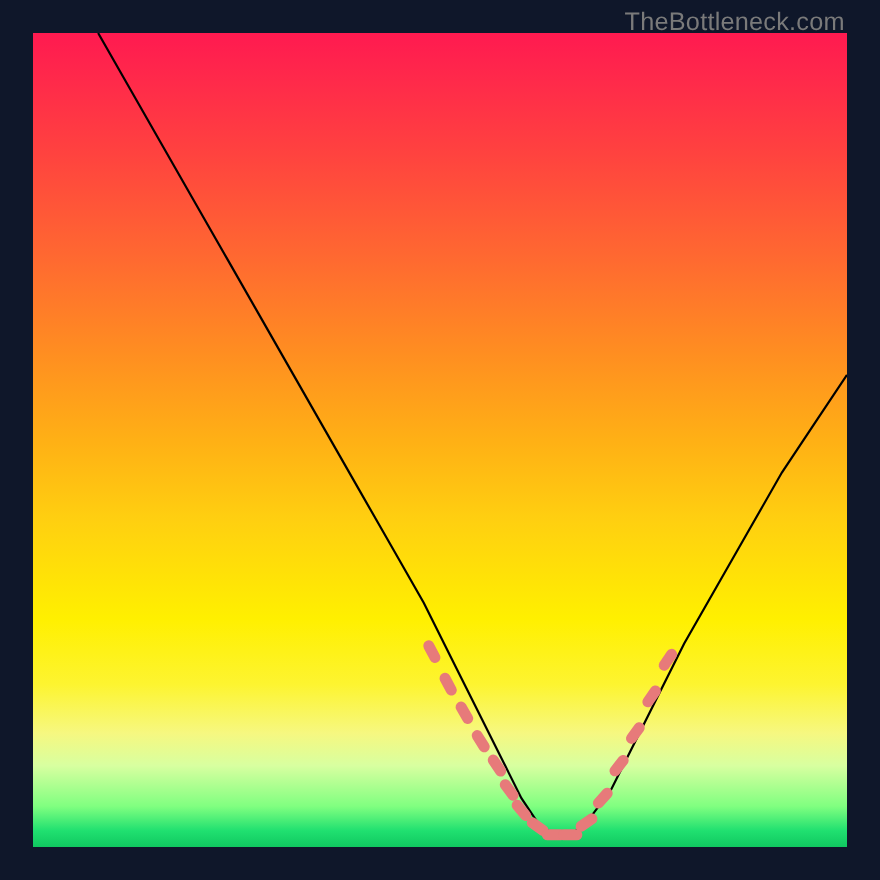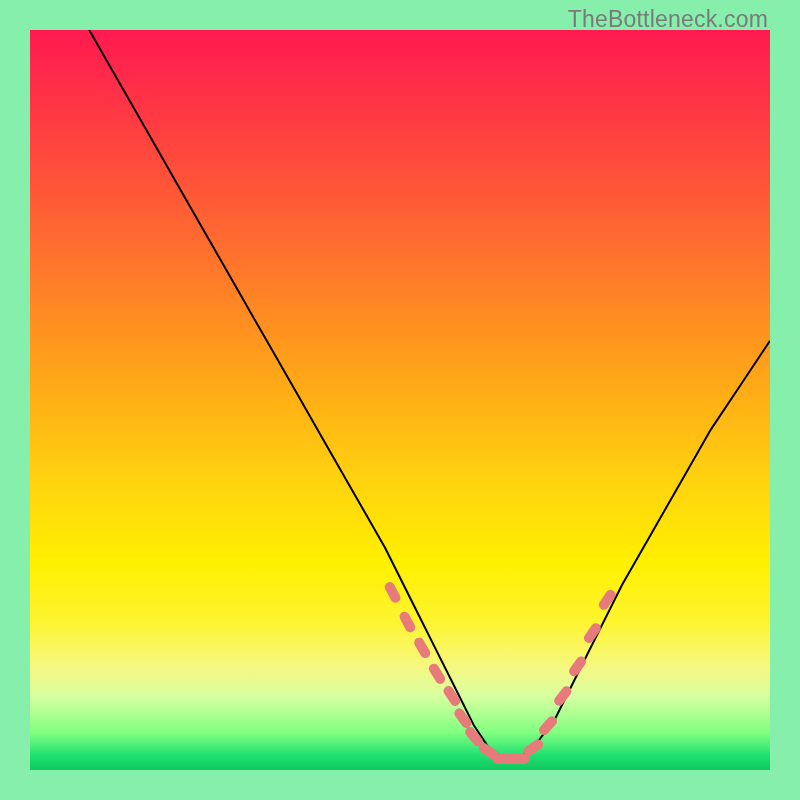--- a/index.html
+++ b/index.html
@@ -10,21 +10,21 @@
     background: #000;
     overflow: hidden;
     font-family: Arial, Helvetica, sans-serif;
   }
   .frame {
     position: absolute;
     top: 0;
     left: 0;
     width: 800px;
     height: 800px;
-    background: #86efac;
+    background: #0f172a;
   }
   .plot-area {
     position: absolute;
     top: 30px;
     left: 30px;
     width: 740px;
     height: 740px;
     overflow: hidden;
   }
   .gradient {

